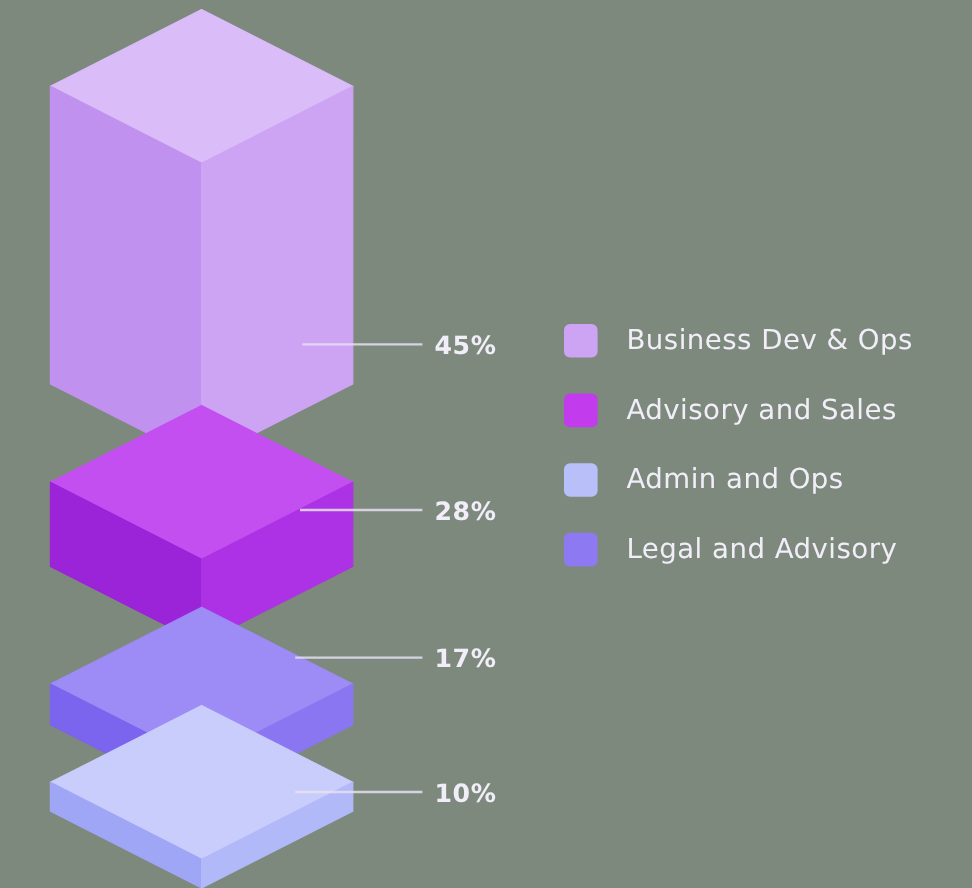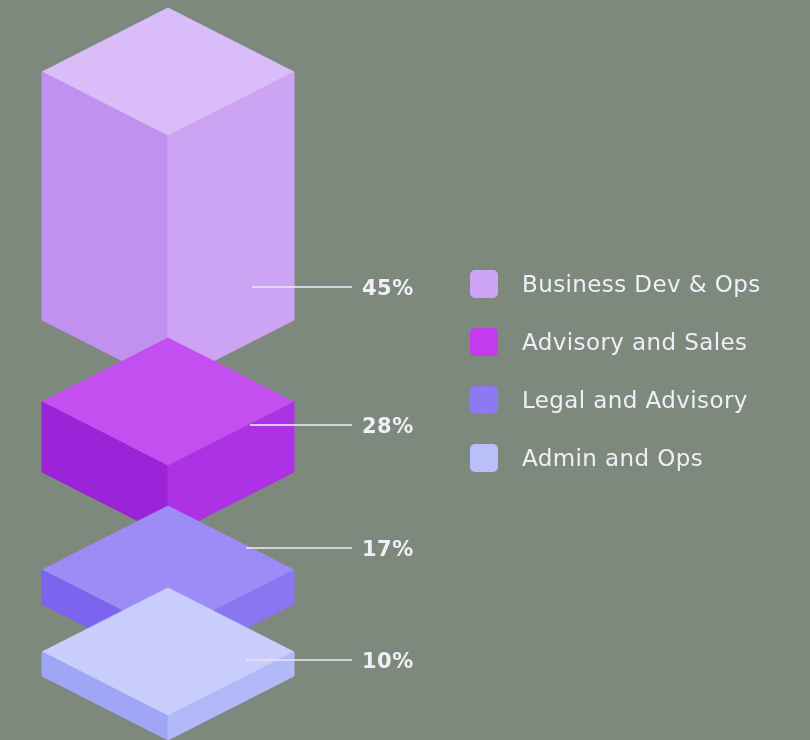--- a/index.html
+++ b/index.html
@@ -81,22 +81,22 @@
   <div class="legend" style="color: rgb(242, 238, 249);">
     <div class="legend-item">
       <span class="swatch" style="background-color: rgb(205, 164, 243);"></span>
       <span class="legend-label">Business Dev &amp; Ops</span>
     </div>
     <div class="legend-item">
       <span class="swatch" style="background-color: rgb(194, 60, 237);"></span>
       <span class="legend-label">Advisory and Sales</span>
     </div>
     <div class="legend-item">
+      <span class="swatch" style="background-color: rgb(185, 192, 249);"></span>
+      <span class="legend-label">Admin and Ops</span>
+    </div>
+    <div class="legend-item">
       <span class="swatch" style="background-color: rgb(141, 122, 242);"></span>
       <span class="legend-label">Legal and Advisory</span>
-    </div>
-    <div class="legend-item">
-      <span class="swatch" style="background-color: rgb(185, 192, 249);"></span>
-      <span class="legend-label">Admin and Ops</span>
     </div>
   </div>
 
 </div>
 
 </body></html>

